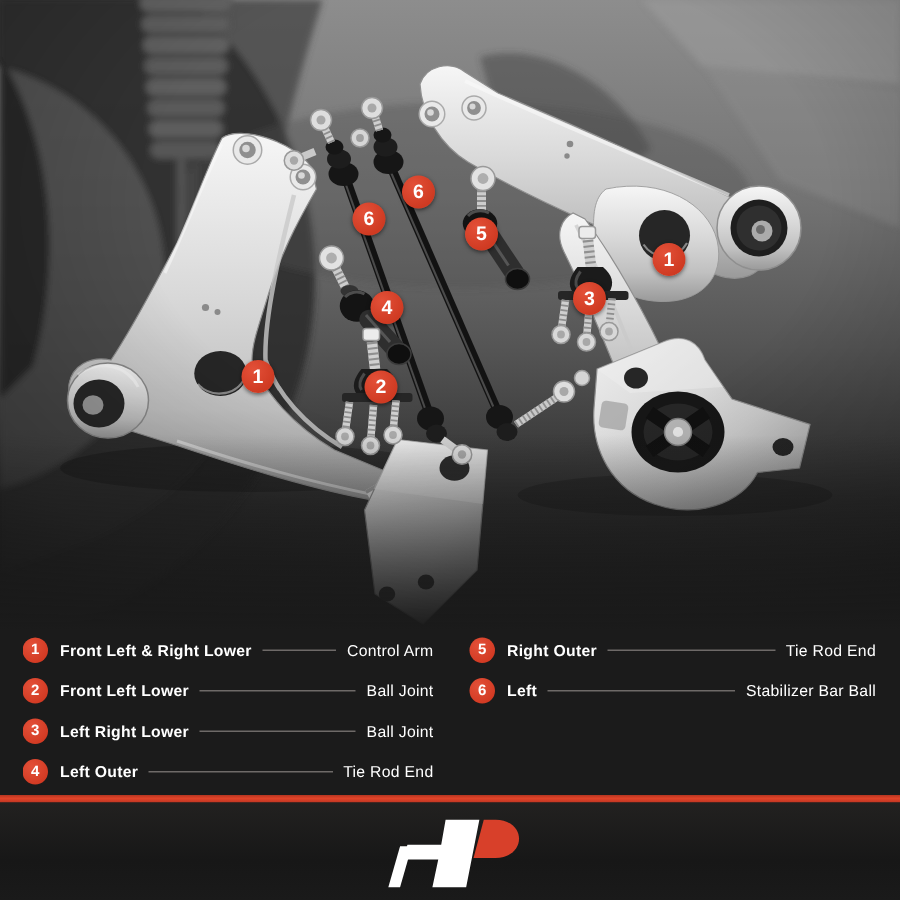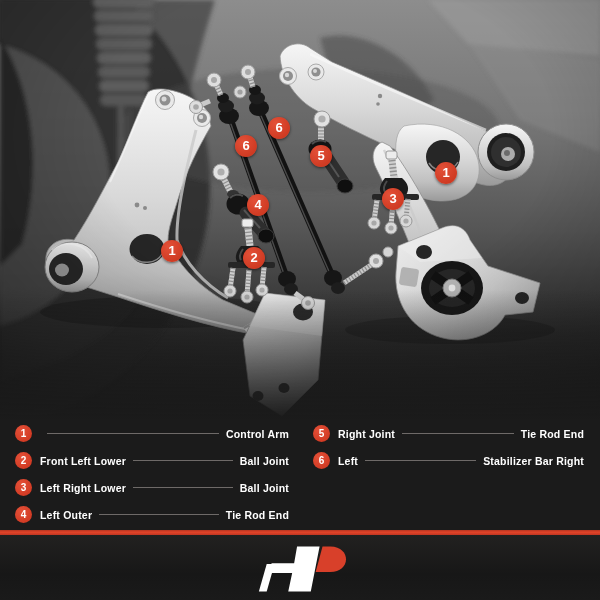--- a/index.html
+++ b/index.html
@@ -14,21 +14,21 @@
   .legend-col{position:absolute;display:flex;flex-direction:column;}
   .legend-col.left{left:15px;top:420px;width:274px;}
   .legend-col.right{left:313px;top:420px;width:271px;}
   .legend-row{display:flex;align-items:center;height:27px;}
   .lg-circle{flex:0 0 auto;width:17px;height:17px;border-radius:50%;
              background:radial-gradient(circle at 35% 30%,#e35038,#d23a23 75%);
              color:#fff;font-weight:bold;font-size:10px;line-height:17px;text-align:center;
              margin-right:8px;}
   .lg-label{color:#fff;font-weight:bold;font-size:10.5px;letter-spacing:.2px;white-space:nowrap;}
   .lg-line{flex:1 1 auto;height:1px;background:#6e6a68;margin:0 7px;min-width:8px;}
-  .lg-value{color:#fff;font-weight:bold;font-size:10.5px;letter-spacing:.2px;white-space:nowrap;}
+  .lg-value{color:#fff;font-weight:normal;font-size:10.5px;letter-spacing:.2px;white-space:nowrap;}
   .red-bar{position:absolute;left:0;top:530px;width:600px;height:5px;
            background:linear-gradient(#b53520,#e24429 45%,#c03622);}
   .footer{position:absolute;left:0;top:535px;width:600px;height:65px;
           background:linear-gradient(#222120,#171717 60%,#1a1a1a);}
   .brand{position:absolute;left:50%;top:544px;transform:translateX(-50%);}
 </style>
 </head>
 <body>
 
 <div class="stage">
@@ -291,20 +291,21 @@
   <div class="badge" style="left: 393px; top: 199px;">3</div>
   <div class="badge" style="left: 258px; top: 205px;">4</div>
   <div class="badge" style="left: 321px; top: 156px;">5</div>
   <div class="badge" style="left: 246px; top: 146px;">6</div>
   <div class="badge" style="left: 279px; top: 128px;">6</div>
   </div>
 
   <div class="legend-col left">
     <div class="legend-row">
       <span class="lg-circle">1</span>
+      <span class="lg-label">Front Left &amp; Right Lower</span>
       <span class="lg-line"></span>
       <span class="lg-value">Control Arm</span>
     </div>
     <div class="legend-row">
       <span class="lg-circle">2</span>
       <span class="lg-label">Front Left Lower</span>
       <span class="lg-line"></span>
       <span class="lg-value">Ball Joint</span>
     </div>
     <div class="legend-row">
@@ -316,29 +317,29 @@
     <div class="legend-row">
       <span class="lg-circle">4</span>
       <span class="lg-label">Left Outer</span>
       <span class="lg-line"></span>
       <span class="lg-value">Tie Rod End</span>
     </div>
   </div>
   <div class="legend-col right">
     <div class="legend-row">
       <span class="lg-circle">5</span>
-      <span class="lg-label">Right Joint</span>
+      <span class="lg-label">Right Outer</span>
       <span class="lg-line"></span>
       <span class="lg-value">Tie Rod End</span>
     </div>
     <div class="legend-row">
       <span class="lg-circle">6</span>
       <span class="lg-label">Left</span>
       <span class="lg-line"></span>
-      <span class="lg-value">Stabilizer Bar Right</span>
+      <span class="lg-value">Stabilizer Bar Ball</span>
     </div>
   </div>
 
   <div class="red-bar"></div>
   <div class="footer"></div>
   <div class="brand">
     <svg width="94" height="50" viewBox="0 0 96 50">
       <polygon points="6,48 14,20 22,20 14,48" fill="#ffffff"></polygon>
       <path d="M45,2 L68,2 L59,48 L36,48 L40,29 L16,29 L19,19 L42,19 Z" fill="#ffffff"></path>
       <path d="M71,2 L79,2 C90,2 95,9 95,15 C95,22 89,28 79,28 L64,28 Z" fill="#d8402a"></path>

